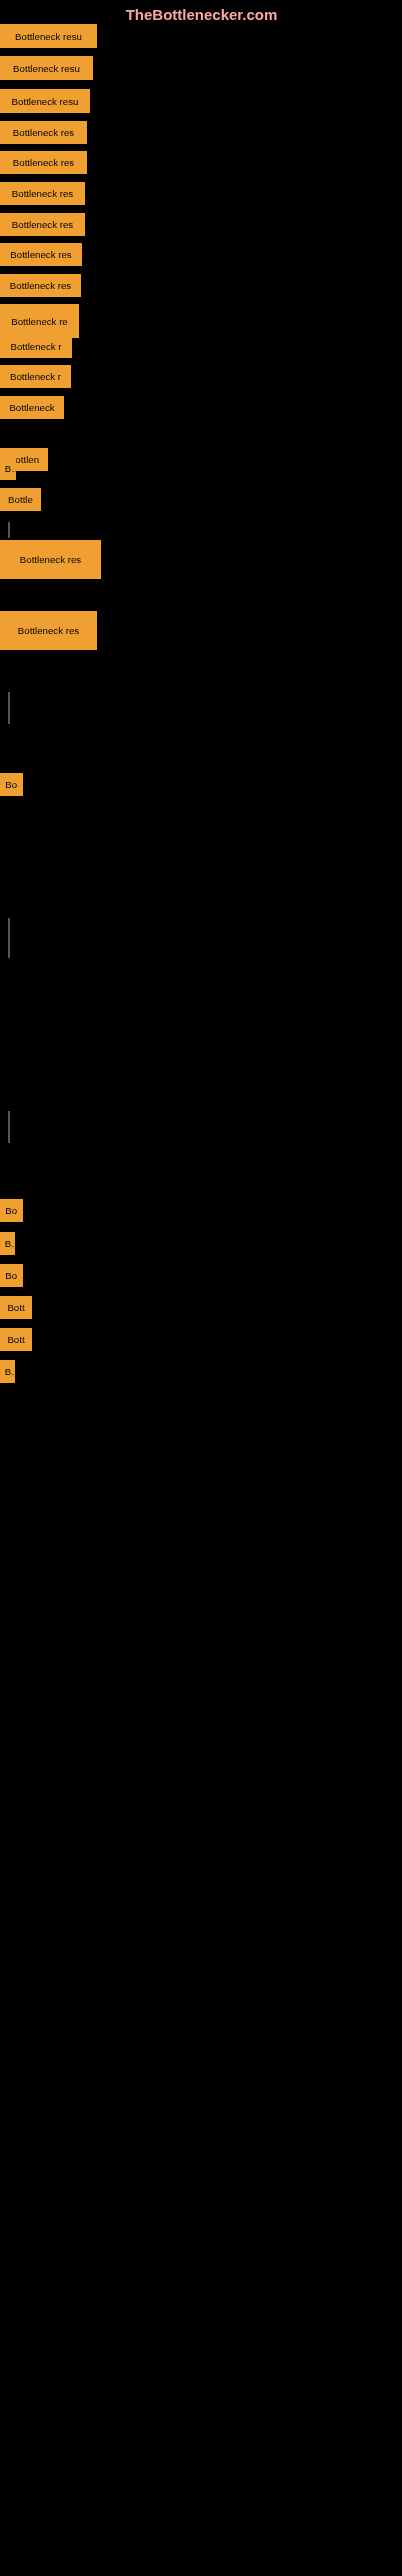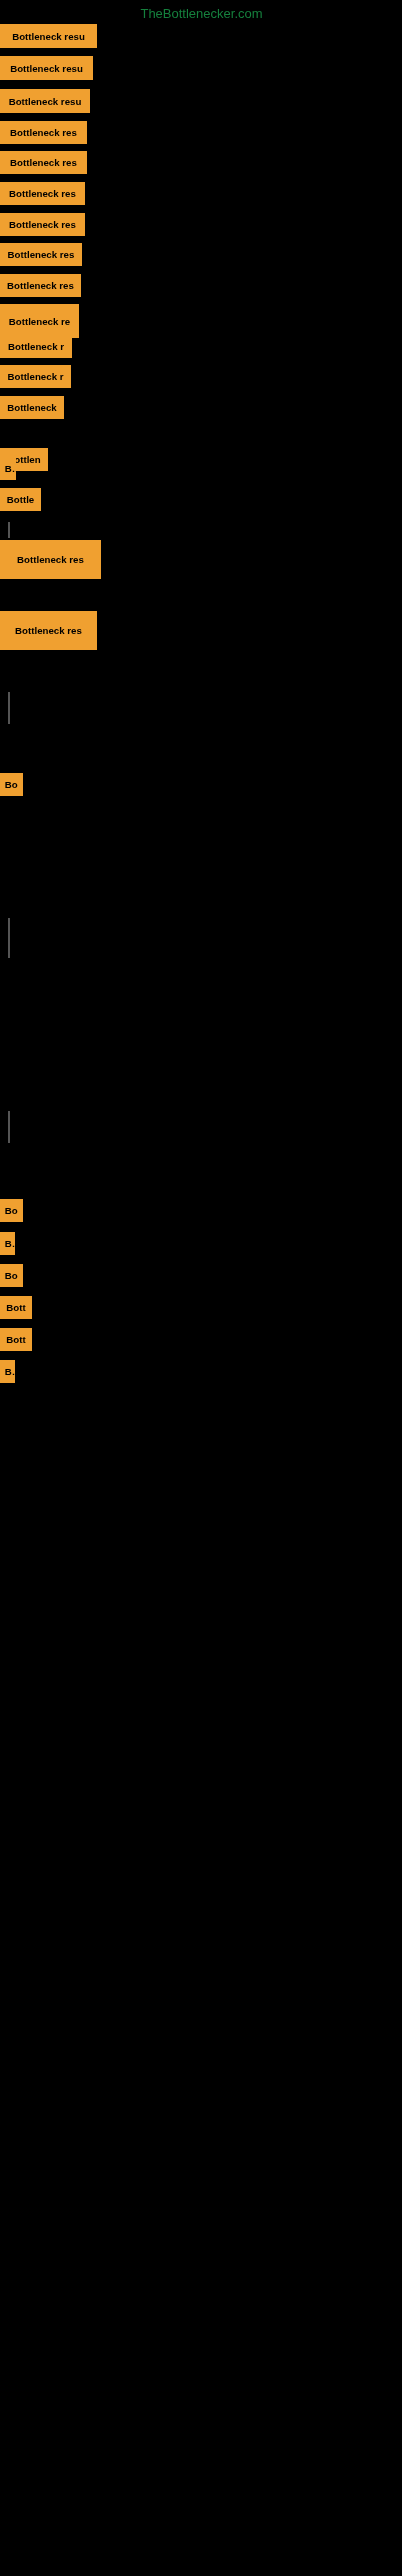--- a/index.html
+++ b/index.html
@@ -10,35 +10,36 @@
 
     body {
       background-color: #000000;
       width: 403px;
       min-height: 2576px;
       font-family: Arial, sans-serif;
       position: relative;
     }
 
     .site-title {
-      color: #15803d;
-      font-size: 13px;
+      color: #fca5a5;
+      font-size: 15px;
       text-align: center;
       padding: 6.4px 0;
       position: absolute;
       top: 0;
       left: 0;
       right: 0;
+      font-weight: bold;
     }
 
     .bottleneck-btn {
       background-color: #f0a030;
       color: #000000;
       font-size: 9.7px;
-      font-weight: bold;
+      font-weight: normal;
       padding: 3.2px 4.8px;
       border: none;
       cursor: pointer;
       position: absolute;
       left: 0;
       white-space: nowrap;
       overflow: hidden;
       text-overflow: ellipsis;
       display: block;
     }

